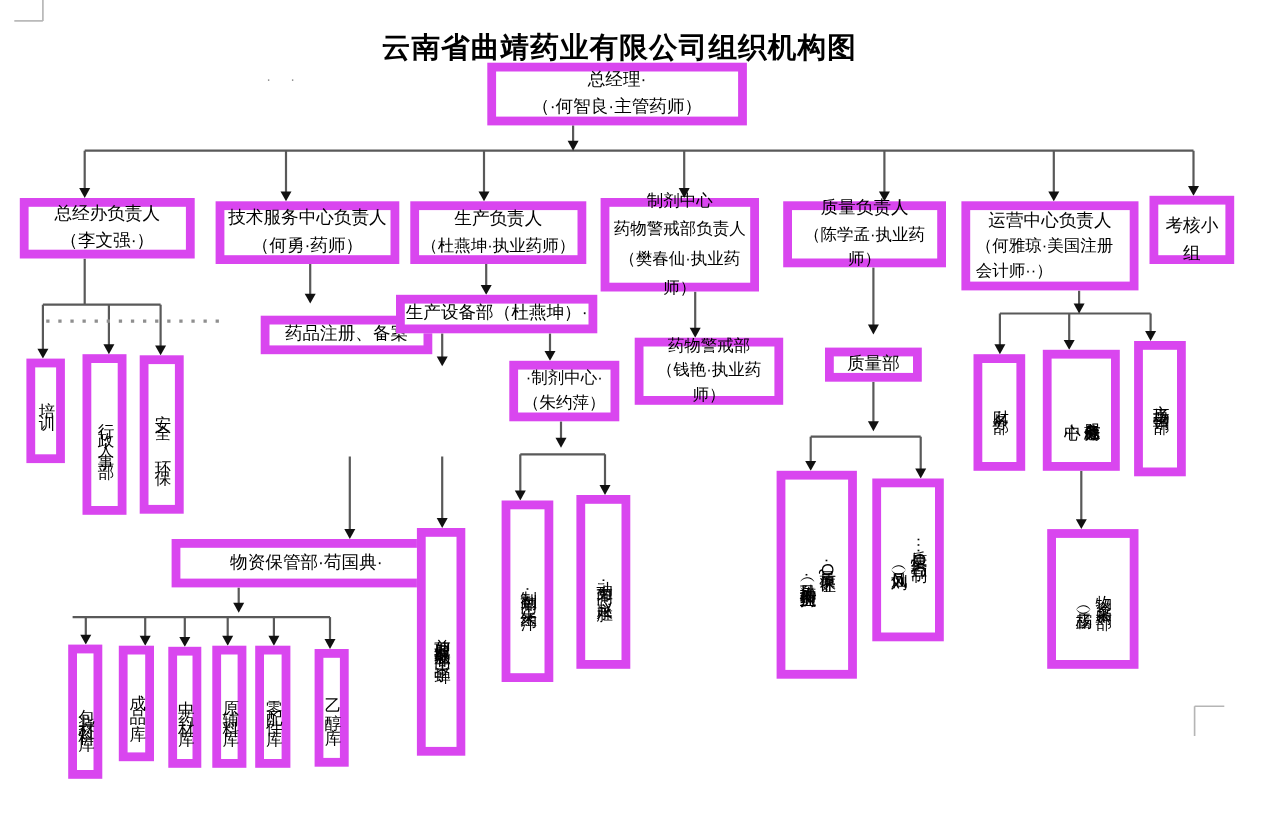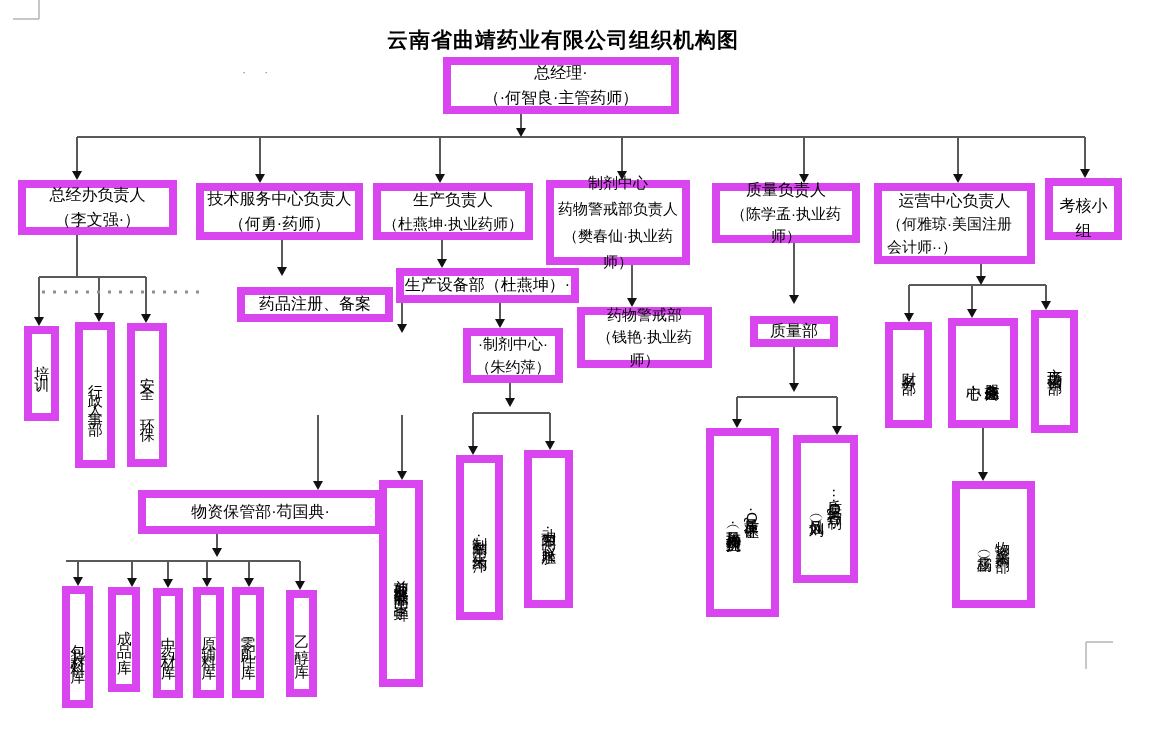--- a/index.html
+++ b/index.html
@@ -9,21 +9,21 @@
   .box{position:absolute;z-index:2;background:#fff;border:8px solid #d946ef;box-sizing:border-box;
        display:flex;flex-direction:column;align-items:center;justify-content:center;
        font-size:16px;line-height:1.55;text-align:center;}
   .ln{width:100%;}
   .sm{font-size:15px;line-height:1.5;}
   .ta-left{text-align:left;padding:0 5px;box-sizing:border-box;}
   .vwrap{flex-direction:row;}
   .v{writing-mode:vertical-rl;text-orientation:mixed;font-size:15px;line-height:1.1;}
   .vcols{writing-mode:vertical-rl;text-orientation:mixed;font-size:15px;line-height:1.2;}
   .vcol{display:block;}
-  .title{position:absolute;z-index:2;font-size:21px;font-weight:bold;letter-spacing:1px;text-align:center;}
+  .title{position:absolute;z-index:2;font-size:26px;font-weight:bold;letter-spacing:1px;text-align:center;}
   .marks{position:absolute;z-index:2;color:#8a8a8a;font-size:13px;letter-spacing:7px;}
 </style>
 </head>
 <body>
 
 <div id="page">
 
   <svg id="conn" width="1154" height="739">
 
     <g stroke="#b5b5b5" stroke-width="1.5">
@@ -174,21 +174,21 @@
     <span class="v" style="letter-spacing:9px">行政人事部</span>
   </div>
   <div class="box vwrap" style="left:127px;top:323px;width:40px;height:144px">
     <span class="v" style="letter-spacing:9px">安全、环保</span>
   </div>
 
   <div class="box" style="left:237px;top:287px;width:156px;height:35px">
     <div class="ln">药品注册、备案</div>
   </div>
 
-  <div class="box" style="left:396px;top:268px;width:183px;height:35px">
+  <div class="box" style="left:360px;top:268px;width:183px;height:35px">
     <div class="ln">生产设备部（杜燕坤）·</div>
   </div>
 
 
   <div class="box sm" style="left:463px;top:328px;width:100px;height:55px">
     <div class="ln">·制剂中心·</div>
     <div class="ln">（朱约萍）</div>
   </div>
 
   <div class="box sm" style="left:577px;top:307px;width:135px;height:61px">
@@ -229,21 +229,21 @@
     <span class="v" style="letter-spacing:3px">市场营销部··</span>
   </div>
 
   <div class="box vwrap" style="left:952px;top:481px;width:83px;height:127px">
     <div class="vcols">
       <div class="vcol" style="letter-spacing:4px">物资采购部·</div>
       <div class="vcol">（杨露）</div>
     </div>
   </div>
 
-  <div class="box" style="left:138px;top:490px;width:245px;height:44px">
+  <div class="box" style="left:156px;top:490px;width:245px;height:44px">
     <div class="ln">物资保管部·苟国典·</div>
   </div>
 
   <div class="box vwrap" style="left:379px;top:480px;width:44px;height:207px">
     <span class="v" style="letter-spacing:2px">前处理及提取车间·（李蝉）</span>
   </div>
 
   <div class="box vwrap" style="left:456px;top:455px;width:47px;height:165px">
     <span class="v" style="letter-spacing:2px">制剂车间·（朱约萍）</span>
   </div>

